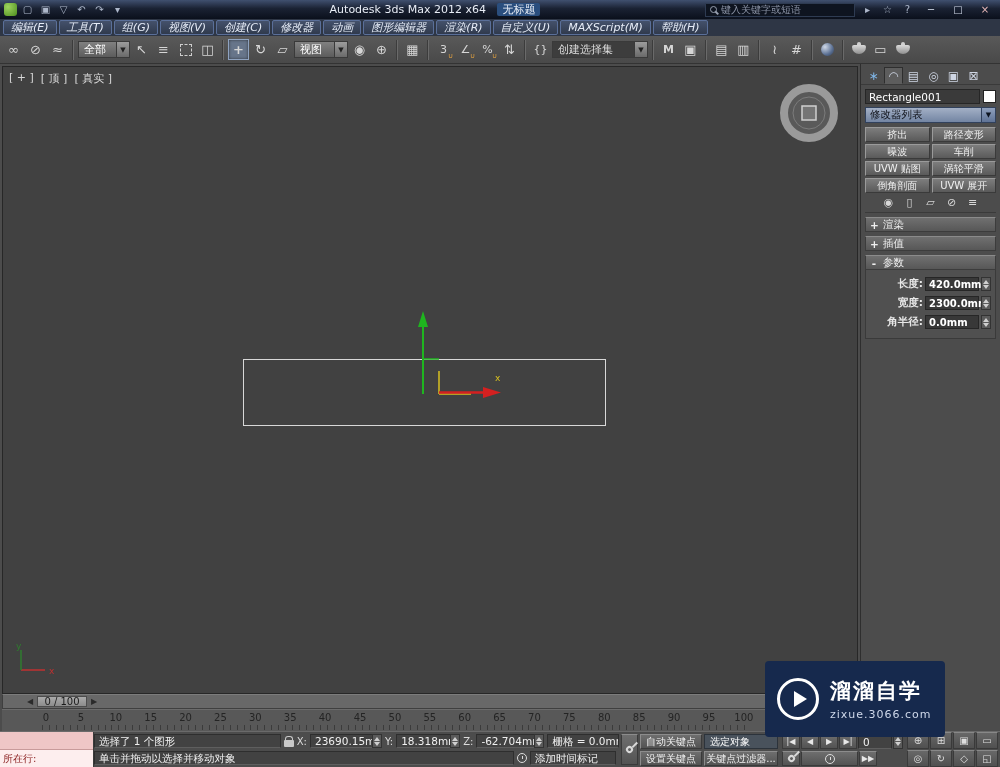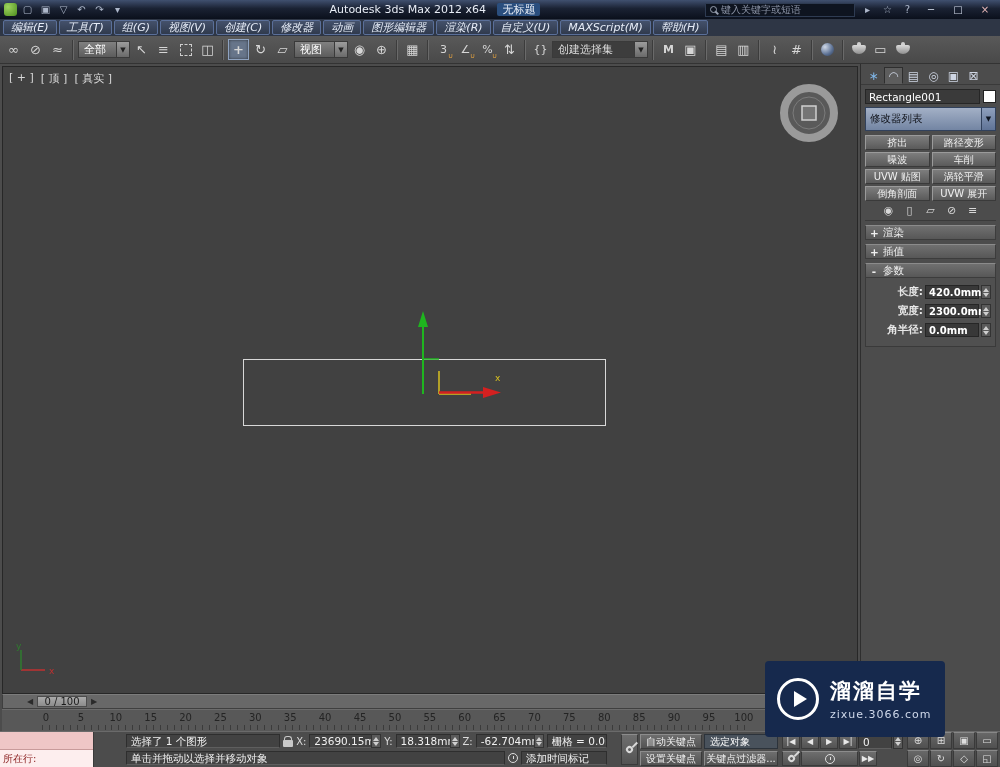--- a/index.html
+++ b/index.html
@@ -68,21 +68,21 @@
 
   
   .rpanel { width:140px; flex:none; background:#4c4c4c; border-left:1px solid #2e2e2e; display:flex; flex-direction:column; color:#e3e3e3; font-size:11px; }
   .tabs { height:21px; display:flex; align-items:flex-end; gap:1px; padding:2px 3px 0; border-bottom:1px solid #3a3a3a; }
   .tab { width:19px; height:17px; display:flex; align-items:center; justify-content:center; color:#cfd6e4; font-size:12px; border:1px solid transparent; }
   .tab.active { background:#5d5d5d; border-color:#2e2e2e; border-bottom-color:#5d5d5d; }
   .tab.create { color:#7fb6e8; }
   .name-row { display:flex; gap:3px; padding:4px 4px 3px; align-items:center; }
   .name-field { flex:1; height:15px; background:#3a3a3a; border:1px solid #262626; color:#fff; font-size:10.5px; padding:0 3px; line-height:14px; }
   .swatch { width:13px; height:13px; background:#fff; border:1px solid #222; flex:none; }
-  .modlist { margin:0 4px 4px; height:24px; background:linear-gradient(#a3b0c6,#7385a3); border:1px solid #31415c;
+  .modlist { margin:0 4px 4px; height:16px; background:linear-gradient(#a3b0c6,#7385a3); border:1px solid #31415c;
     color:#10131a; display:flex; align-items:center; font-size:10.5px; }
   .modlist .val { flex:1; padding:0 4px; }
   .modlist .arw { width:14px; align-self:stretch; background:linear-gradient(#8fa0bd,#5f7396); border-left:1px solid #31415c;
     display:flex; align-items:center; justify-content:center; font-size:7px; color:#0d1420; }
   .modgrid { display:grid; grid-template-columns:1fr 1fr; gap:2px; padding:0 4px; }
   .modbtn { height:15px; background:linear-gradient(#7d7d7d,#5a5a5a); border:1px solid #3a3a3a; border-top-color:#9a9a9a; border-left-color:#9a9a9a;
     color:#f0f0f0; font-size:10px; display:flex; align-items:center; justify-content:center; white-space:nowrap; overflow:hidden; }
   .stack { margin:5px 4px 0; height:80px; background:#3c3c3c; border:1px solid #262626; padding:1px; }
   .stack-item { height:14px; background:linear-gradient(#5d86c4,#3b62a0); color:#fff; font-size:10.5px; line-height:14px; padding-left:14px; }
   .stack-tools { height:20px; display:flex; align-items:center; justify-content:center; gap:6px; padding:2px 4px;
@@ -99,21 +99,21 @@
     display:flex; align-items:center; padding:0 3px; }
   .spin { width:10px; height:14px; background:#5a5a5a; border:1px solid #333; display:flex; flex-direction:column; align-items:center; justify-content:center; gap:1px; }
   .sp-up { width:0; height:0; border-left:3px solid transparent; border-right:3px solid transparent; border-bottom:4px solid #cfcfcf; }
   .sp-dn { width:0; height:0; border-left:3px solid transparent; border-right:3px solid transparent; border-top:4px solid #cfcfcf; }
 
   
   .status { height:36px; flex:none; background:#4c4c4c; border-top:1px solid #6a6a6a; display:flex; font-size:11px; color:#e2e2e2; }
   .listener { width:94px; flex:none; display:flex; flex-direction:column; border-right:1px solid #3a3a3a; }
   .lst-top { flex:1; background:#efc6c6; border-bottom:1px solid #c89a9a; }
   .lst-bot { flex:1; background:#fdeeee; color:#8a1f1f; font-size:10px; display:flex; align-items:center; padding:0 3px; }
-  .smain { flex:1; display:flex; flex-direction:column; min-width:0; padding:1px 12px; gap:1px;margin-left:20px; }
+  .smain { flex:1; display:flex; flex-direction:column; min-width:0; padding:1px 0; gap:1px; }
   .srow { flex:1; display:flex; align-items:center; gap:3px; min-width:0; }
   .sunken { background:#424242; border:1px solid #2e2e2e; border-bottom-color:#5e5e5e; height:14px; line-height:12px; padding:0 4px;
     font-size:10.5px; color:#f0f0f0; white-space:nowrap; overflow:hidden; }
   .coordlab { font-size:10px; color:#dcdcdc; }
   .coordfield { display:flex; align-items:center; }
   .coordfield .sunken { border-right:none; }
   .raised { background:linear-gradient(#6e6e6e,#535353); border:1px solid #3a3a3a; border-top-color:#8c8c8c; border-left-color:#8c8c8c;
     height:15px; font-size:10px; color:#f2f2f2; display:flex; align-items:center; justify-content:center; padding:0 4px; white-space:nowrap; }
   .lock { width:10px; height:7px; background:#c9c9c9; border-radius:1px; position:relative; margin-top:4px; flex:none; }
   .lock::before { content:""; position:absolute; left:1px; top:-4px; width:6px; height:4px; border:1.5px solid #c9c9c9; border-bottom:none; border-radius:3px 3px 0 0; }

